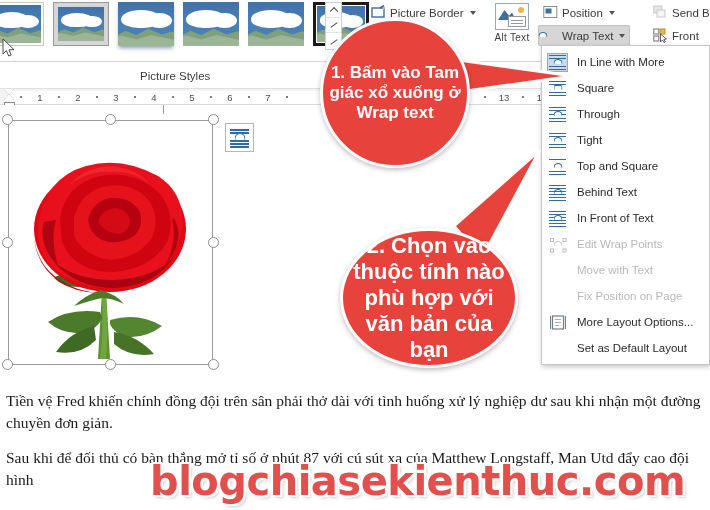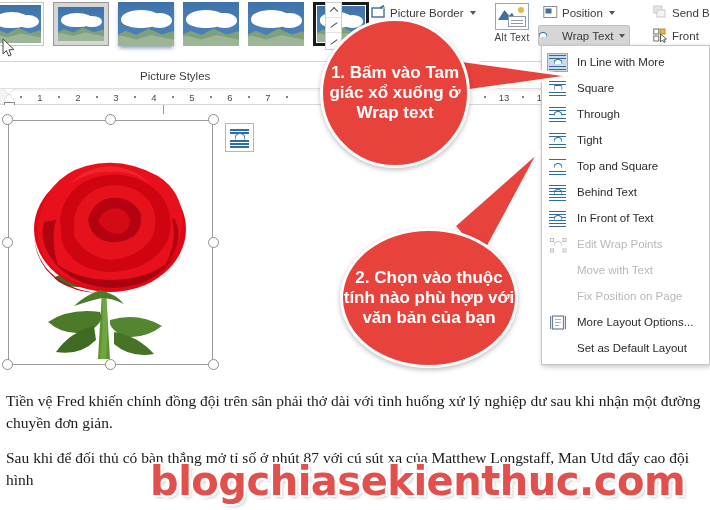--- a/index.html
+++ b/index.html
@@ -179,21 +179,21 @@
   .wicon.dim .dome { border-color:#c3c3c3; }
   .bub {
     position:absolute; border-radius:50%;
     background:#e8423c; color:#fff; text-align:center;
     display:flex; align-items:center; justify-content:center;
     font-weight:bold; line-height:1.18;
     border:3px solid #fdfdfd;
     box-shadow: 0 2px 5px rgba(0,0,0,.25);
   }
   .bub1 { left:320px; top:18px; width:150px; height:150px; font-size:17px; }
-  .bub2 { left:340px; top:228px; width:178px; height:140px; font-size:17px; }
+  .bub2 { left:340px; top:228px; width:178px; height:140px; font-size:22px; }
   .tail { position:absolute; }
 
   
   .watermark {
     position:absolute; left:150px; top:458px; width:420px; text-align:center;
     font-family:"DejaVu Sans", sans-serif; font-weight:bold; font-size:40px;
     color:#e2504d; letter-spacing:-0.5px;
     text-shadow:
       2px 0 0 #fff, -2px 0 0 #fff, 0 2px 0 #fff, 0 -2px 0 #fff,
       2px 2px 0 #fff, -2px 2px 0 #fff, 2px -2px 0 #fff, -2px -2px 0 #fff,

